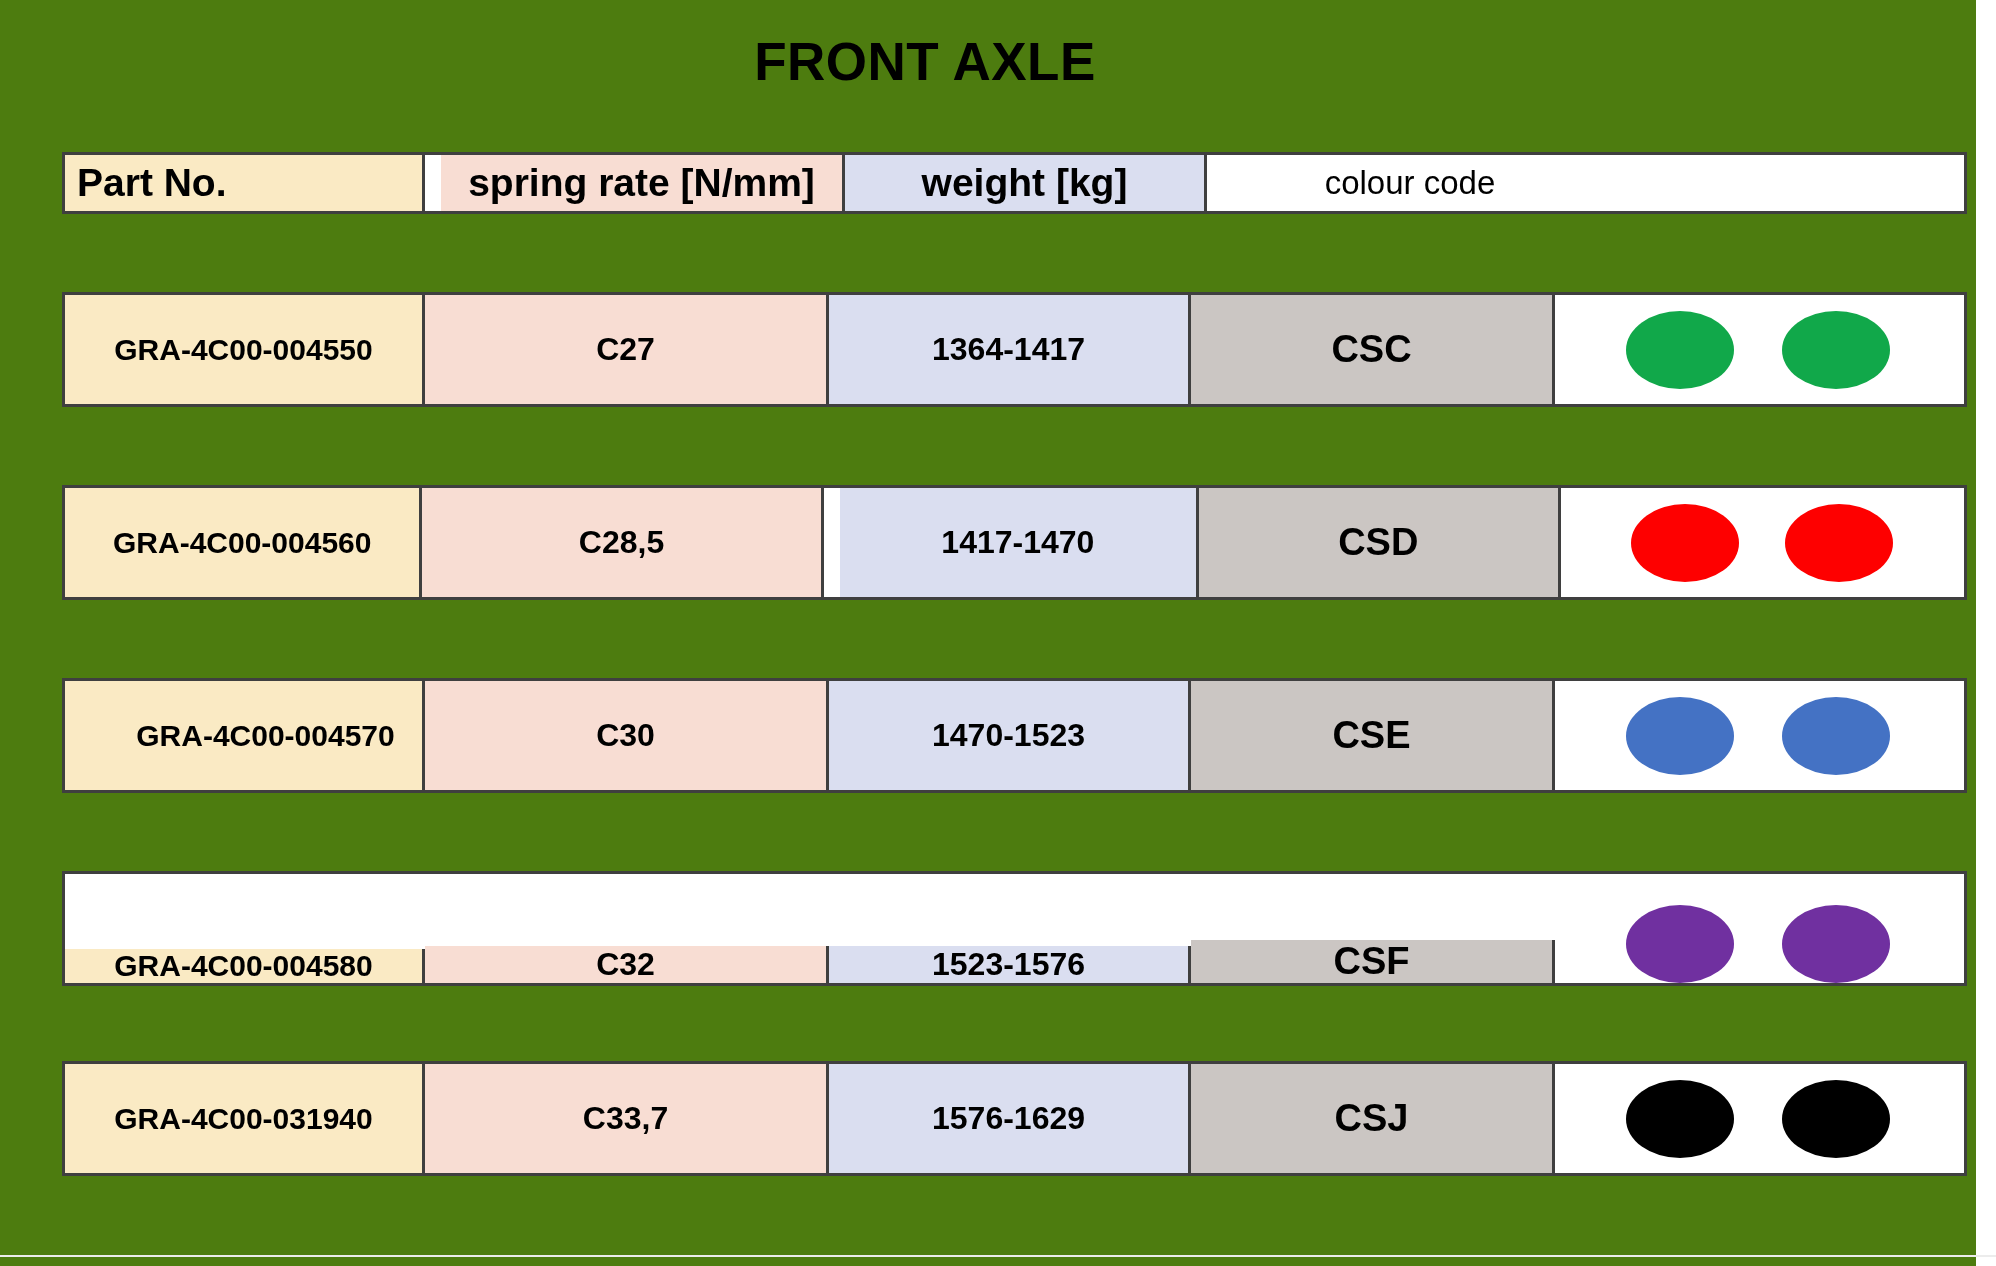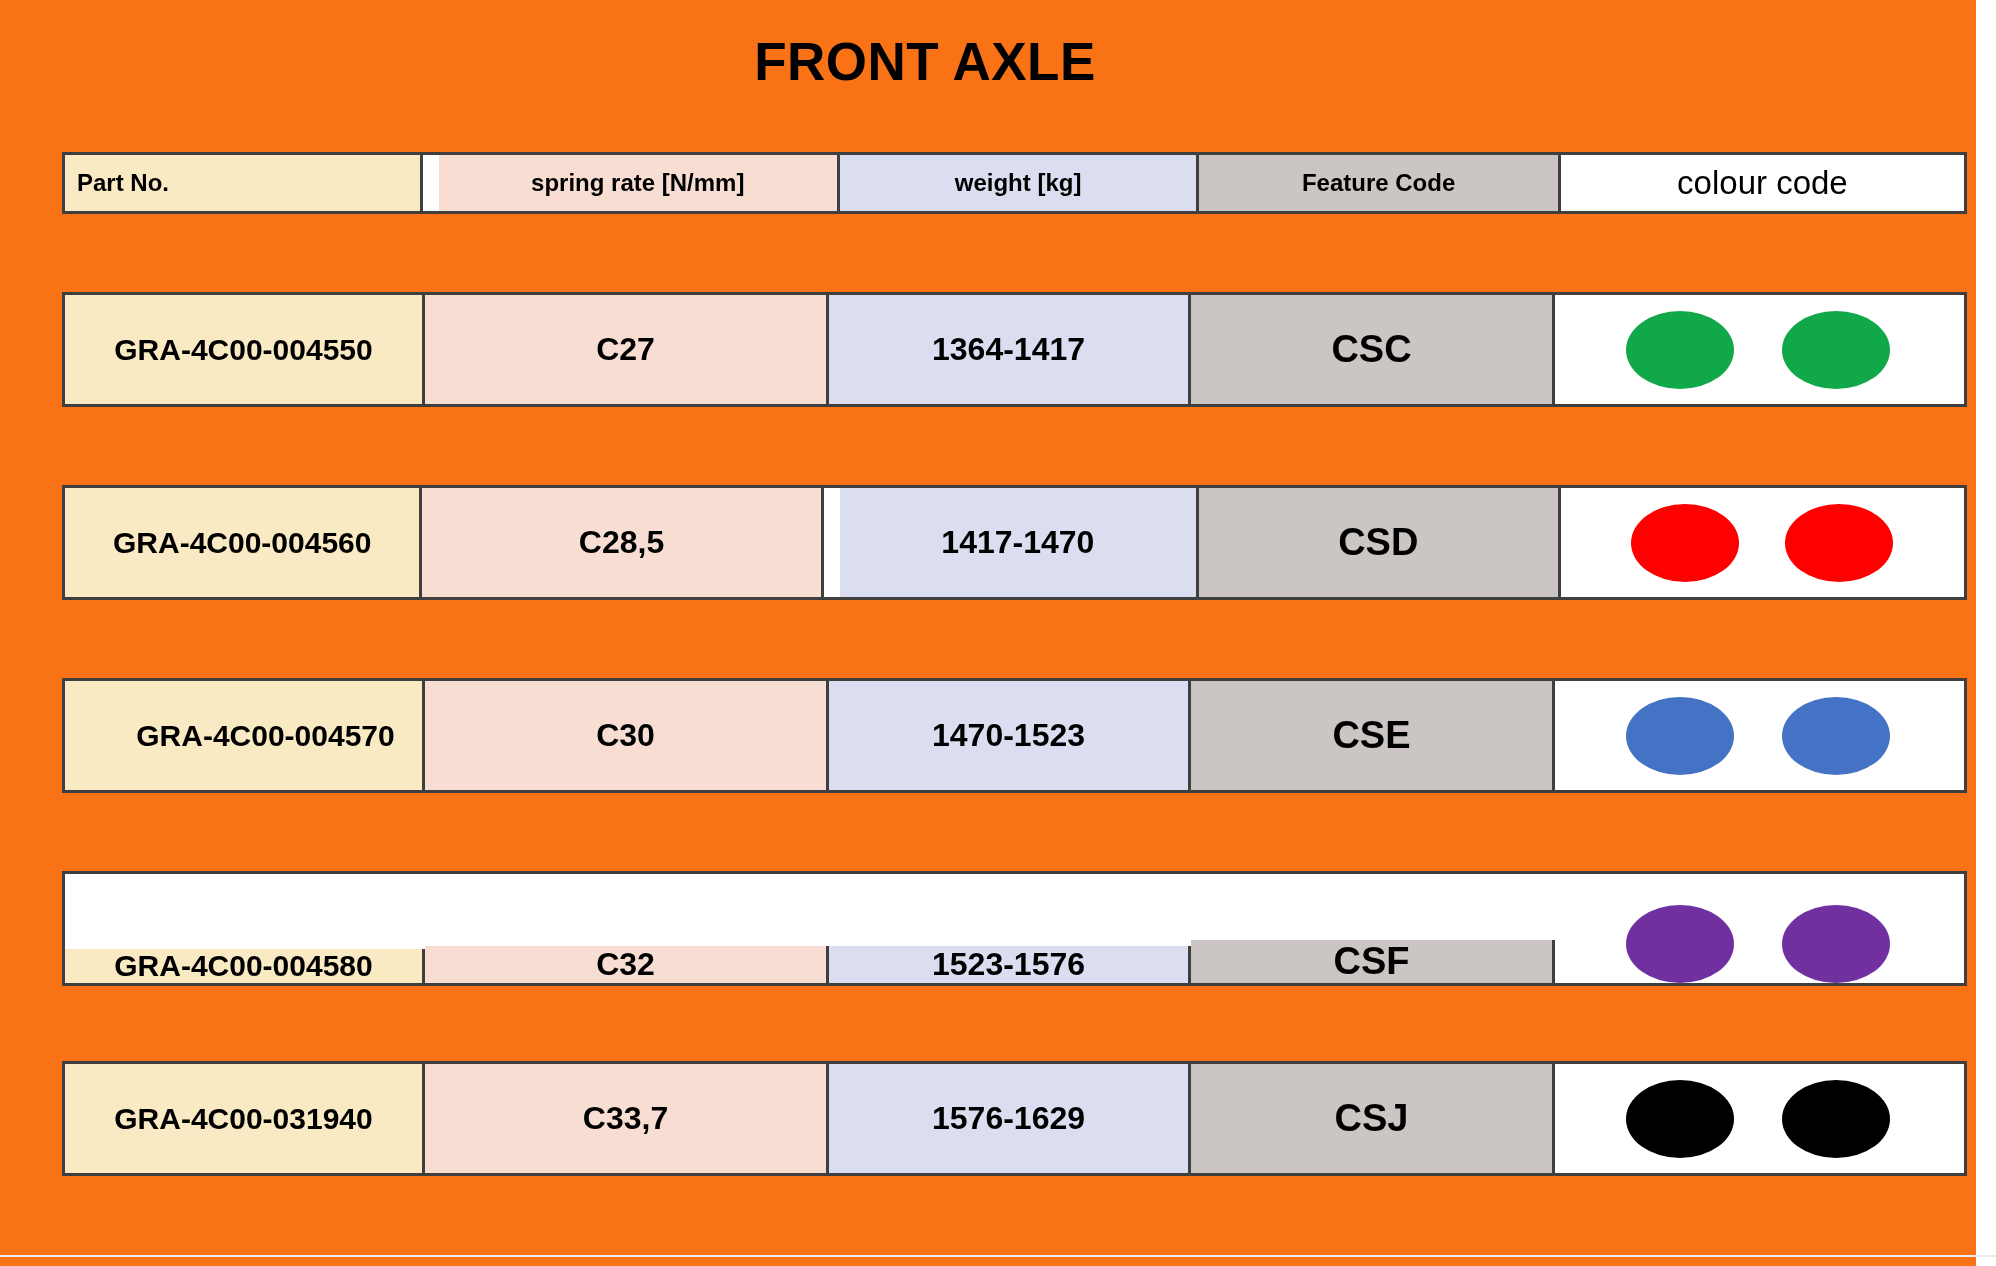--- a/index.html
+++ b/index.html
@@ -15,21 +15,21 @@
     position: relative;
     overflow: hidden;
   }
 
   #sheet {
     position: absolute;
     left: 0;
     top: 0;
     width: 1976px;
     height: 1266px;
-    background: #f97316;
+    background: #4d7c0f;
   }
 
   
   #title {
     position: absolute;
     left: 0;
     top: 34px;
     width: 1850px;
     text-align: center;
     font-size: 53px;
@@ -84,21 +84,21 @@
   .cell:last-child { border-right: none; }
 
   
   .c-part    { width: 360px; }
   .c-spring  { width: 404px; }
   .c-weight  { width: 362px; }
   .c-feature { width: 364px; }
   .c-colour  { width: 406px; }
 
   
-  .row.header .cell { font-size: 24px; }
+  .row.header .cell { font-size: 39px; }
   .row.header .c-part {
     justify-content: flex-start;
     padding-left: 12px;
   }
   .row.header .c-colour {
     font-weight: normal;
     font-size: 33px;
   }
 
   
@@ -135,21 +135,20 @@
 <div id="sheet">
 
   <div id="title">FRONT AXLE</div>
 
   <div class="tablewrap">
 
     <div class="row header" style="border-color: rgb(63, 63, 63);">
       <div class="cell c-part" style="background-color: rgb(250, 234, 196); border-right-color: rgb(63, 63, 63);">Part No.</div>
       <div class="cell c-spring" style="background-color: rgb(248, 221, 211); border-right-color: rgb(63, 63, 63); margin-left: 16px;">spring rate [N/mm]</div>
       <div class="cell c-weight" style="background-color: rgb(218, 222, 240); border-right-color: rgb(63, 63, 63);">weight [kg]</div>
-      <div class="cell c-feature" style="background-color: rgb(203, 198, 195); border-right-color: rgb(63, 63, 63);">Feature Code</div>
       <div class="cell c-colour" style="background-color: rgb(255, 255, 255); border-right-color: rgb(63, 63, 63);">colour code</div>
     </div>
 
     <div class="gap"></div>
 
     <div class="row data" style="border-color: rgb(63, 63, 63);">
       <div class="cell c-part" style="background-color: rgb(250, 234, 196); border-right-color: rgb(63, 63, 63);">GRA-4C00-004550</div>
       <div class="cell c-spring" style="background-color: rgb(248, 221, 211); border-right-color: rgb(63, 63, 63);">C27</div>
       <div class="cell c-weight" style="background-color: rgb(218, 222, 240); border-right-color: rgb(63, 63, 63);">1364-1417</div>
       <div class="cell c-feature" style="background-color: rgb(203, 198, 195); border-right-color: rgb(63, 63, 63);">CSC</div>

